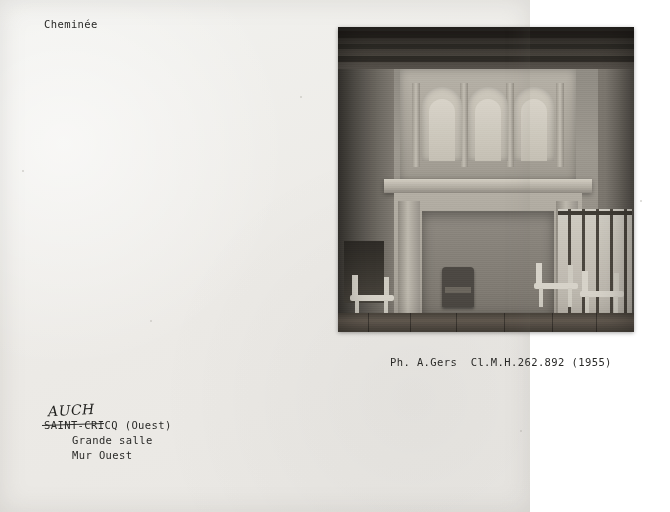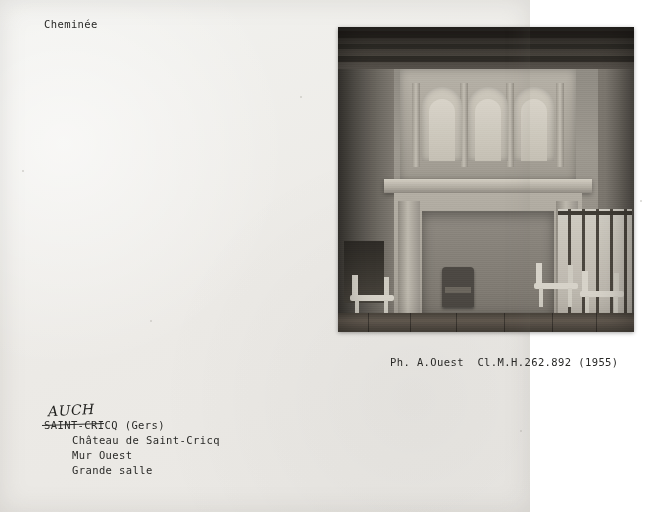--- a/index.html
+++ b/index.html
@@ -400,26 +400,25 @@
         <div class="plank" style="left:214px;"></div>
         <div class="plank" style="left:258px;"></div>
       </div>
 
       <div class="grain"></div>
       <div class="photo-vignette"></div>
     </div>
   </div>
 
   <div id="credit">
-    <span class="typed">Ph. A.Ouest</span><span class="typed">  </span><span class="typed">Cl.M.H.262.892</span><span class="typed"> </span><span class="typed">(1955)</span>
+    <span class="typed">Ph. A.Gers</span><span class="typed">  </span><span class="typed">Cl.M.H.262.892</span><span class="typed"> </span><span class="typed">(1955)</span>
   </div>
 
   <div id="handwritten">AUCH</div>
   <div id="strike"></div>
 
   <div id="bottom-block">
-    <div class="typed">SAINT-CRICQ (Gers)</div>
-    <div class="typed indent">Château de Saint-Cricq</div>
+    <div class="typed">SAINT-CRICQ (Ouest)</div>
+    <div class="typed indent">Grande salle</div>
     <div class="typed indent">Mur Ouest</div>
-    <div class="typed indent">Grande salle</div>
   </div>
 
 </div>
 
 </body></html>

